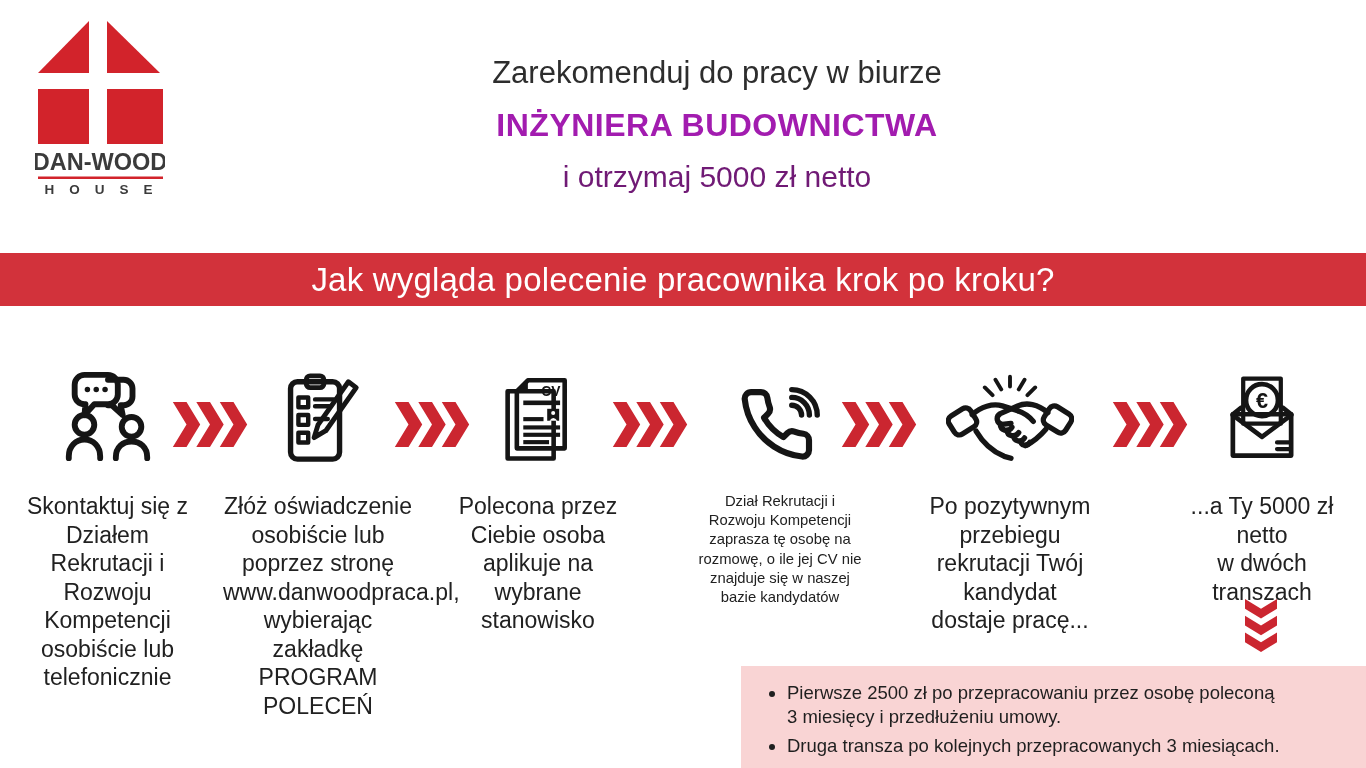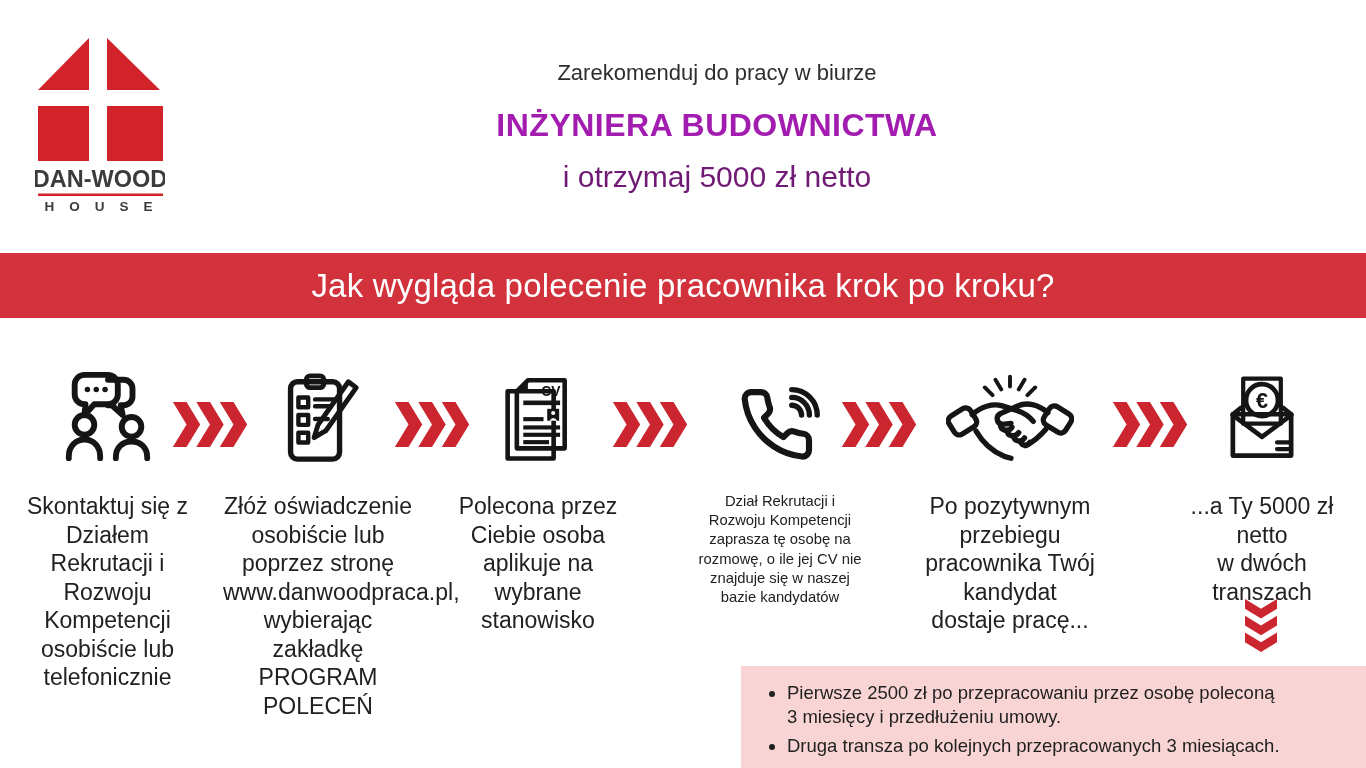--- a/index.html
+++ b/index.html
@@ -1,27 +1,27 @@
 <!DOCTYPE html>
 <html><head>
 <meta charset="utf-8">
 <style>
   html,body{margin:0;padding:0;background:#fff;}
   #poster{position:relative;width:1366px;height:768px;background:#ffffff;overflow:hidden;
           font-family:"Liberation Sans",sans-serif;color:#2d2d2d;}
   
-  #logo{position:absolute;left:35px;top:17px;width:130px;height:197px;text-align:center;}
+  #logo{position:absolute;left:35px;top:0;width:130px;height:197px;text-align:center;}
   
   #header-title{position:absolute;left:68px;right:0;top:47px;text-align:center;}
   .t-line{line-height:52px;}
-  #title-line-1{font-size:22px;font-weight:500;color:#2d2d2d;}
+  #title-line-1{font-size:31px;font-weight:500;color:#2d2d2d;}
   #title-line-2{font-size:32px;font-weight:700;color:#a21caf;letter-spacing:.5px;}
   #title-line-3{font-size:30px;font-weight:500;color:#701a75;}
   
-  #banner{position:absolute;left:0;top:253px;width:1366px;height:65px;background:#d2323b;
+  #banner{position:absolute;left:0;top:253px;width:1366px;height:53px;background:#d2323b;
           display:flex;align-items:center;justify-content:center;}
   #banner-title{color:#ffffff;font-size:33px;font-weight:500;letter-spacing:.2px;}
   
   .step-icon{position:absolute;top:366px;height:104px;display:flex;align-items:center;justify-content:center;text-decoration:underline;}
   .step-text{position:absolute;top:492px;text-align:center;white-space:pre-line;
              font-size:23px;line-height:1.24;color:#212121;}
   .c1{left:25px;width:165px;}  .c2{left:223px;width:190px;} .c3{left:448px;width:180px;}
   .c4{left:670px;width:220px;} .c5{left:915px;width:190px;} .c6{left:1180px;width:164px;}
   #step-4-text{font-size:14.8px;line-height:1.3;}
   .arrow{position:absolute;top:402px;}
@@ -165,21 +165,21 @@
 wybrane
 stanowisko</div>
   <div class="step-text c4" id="step-4-text">Dział Rekrutacji i
 Rozwoju Kompetencji
 zaprasza tę osobę na
 rozmowę, o ile jej CV nie
 znajduje się w naszej
 bazie kandydatów</div>
   <div class="step-text c5" id="step-5-text">Po pozytywnym
 przebiegu
-pracownika Twój
+rekrutacji Twój
 kandydat
 dostaje pracę...</div>
   <div class="step-text c6" id="step-6-text">...a Ty 5000 zł
 netto
 w dwóch
 transzach</div>
 
   <div class="arrow" id="arrow-1">
     <svg width="76" height="45" viewBox="0 0 76 46">
       <polygon class="red" points="0,0 14,0 28,23 14,46 0,46 14,23"></polygon>

